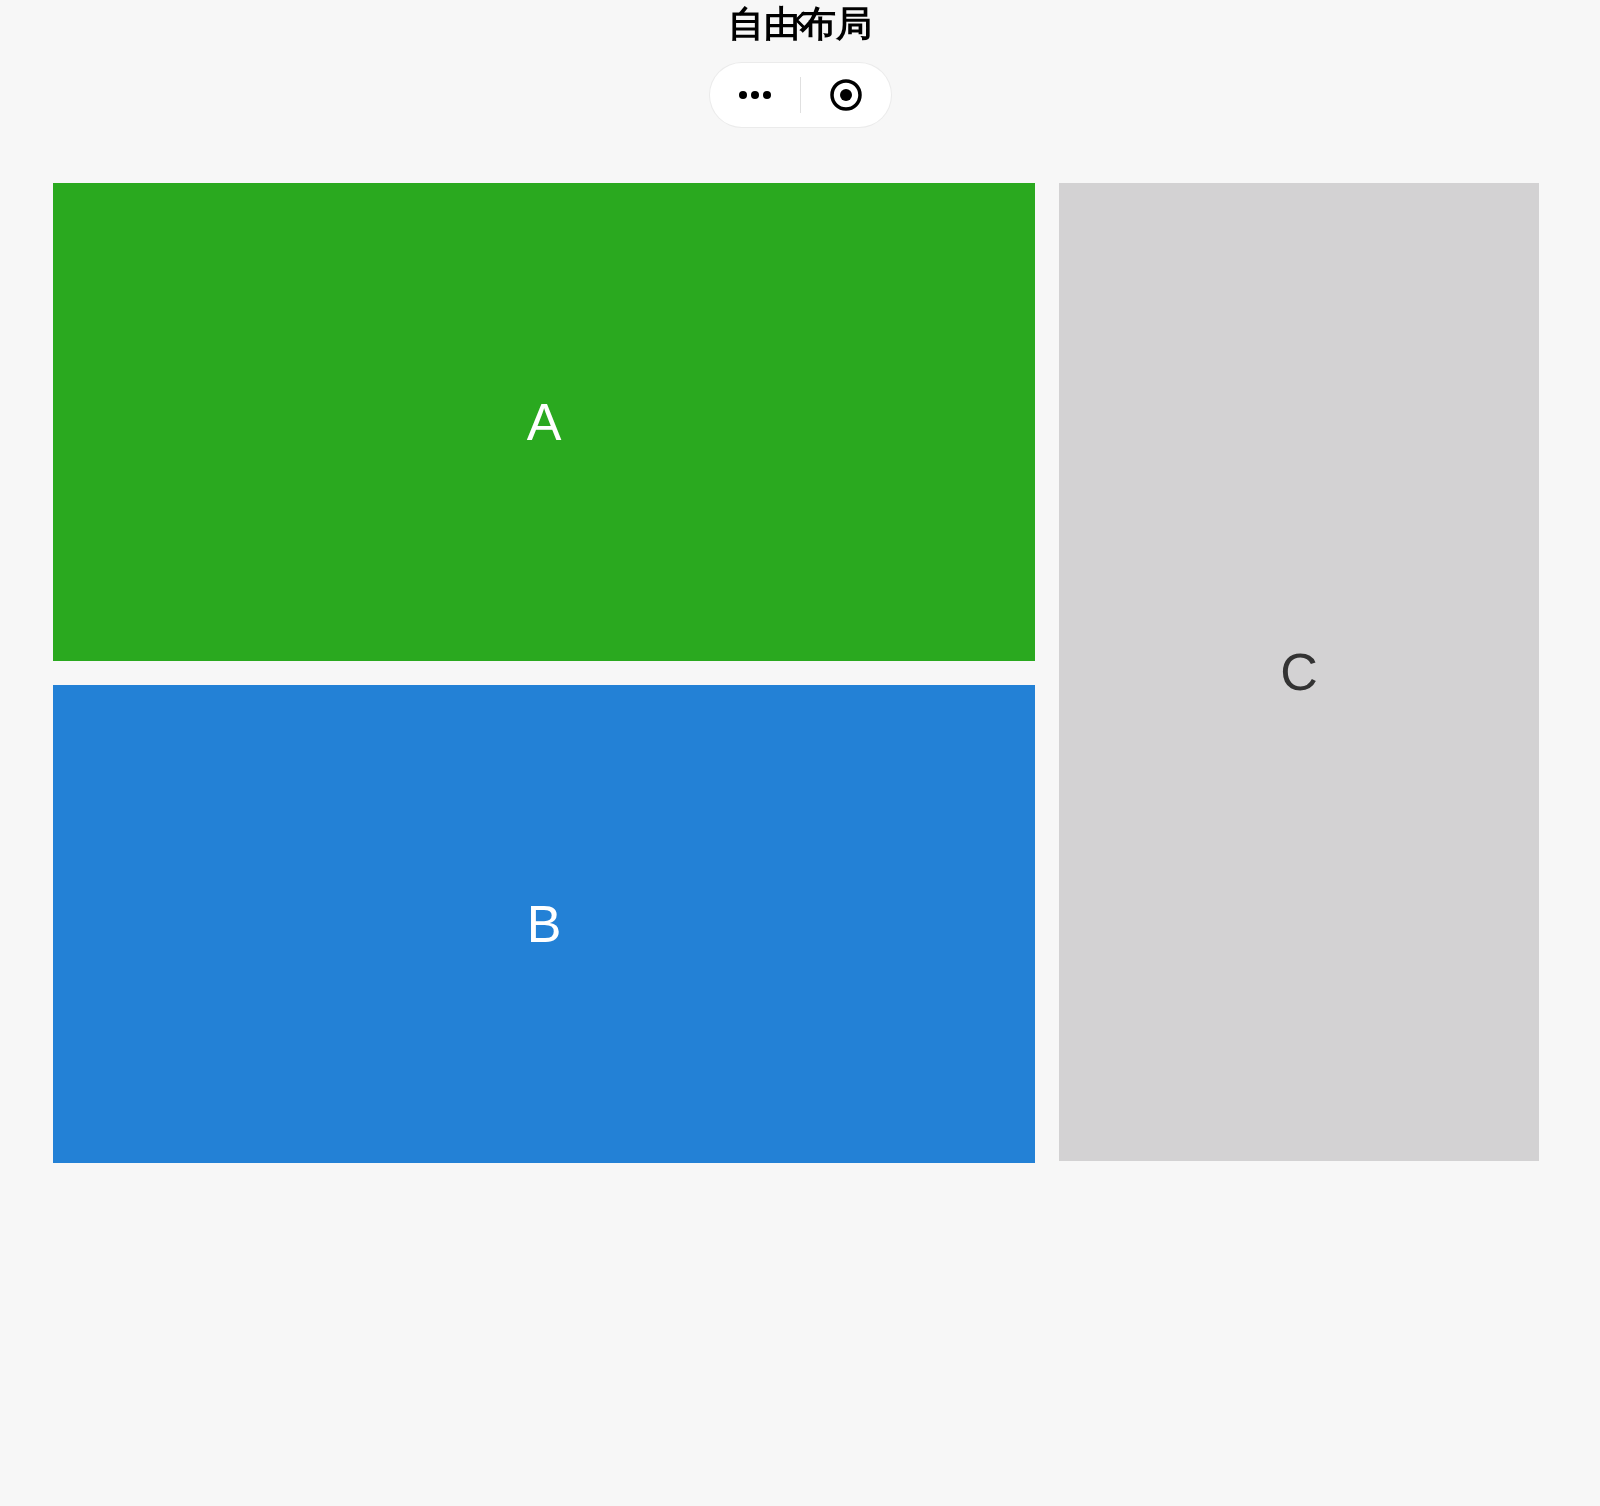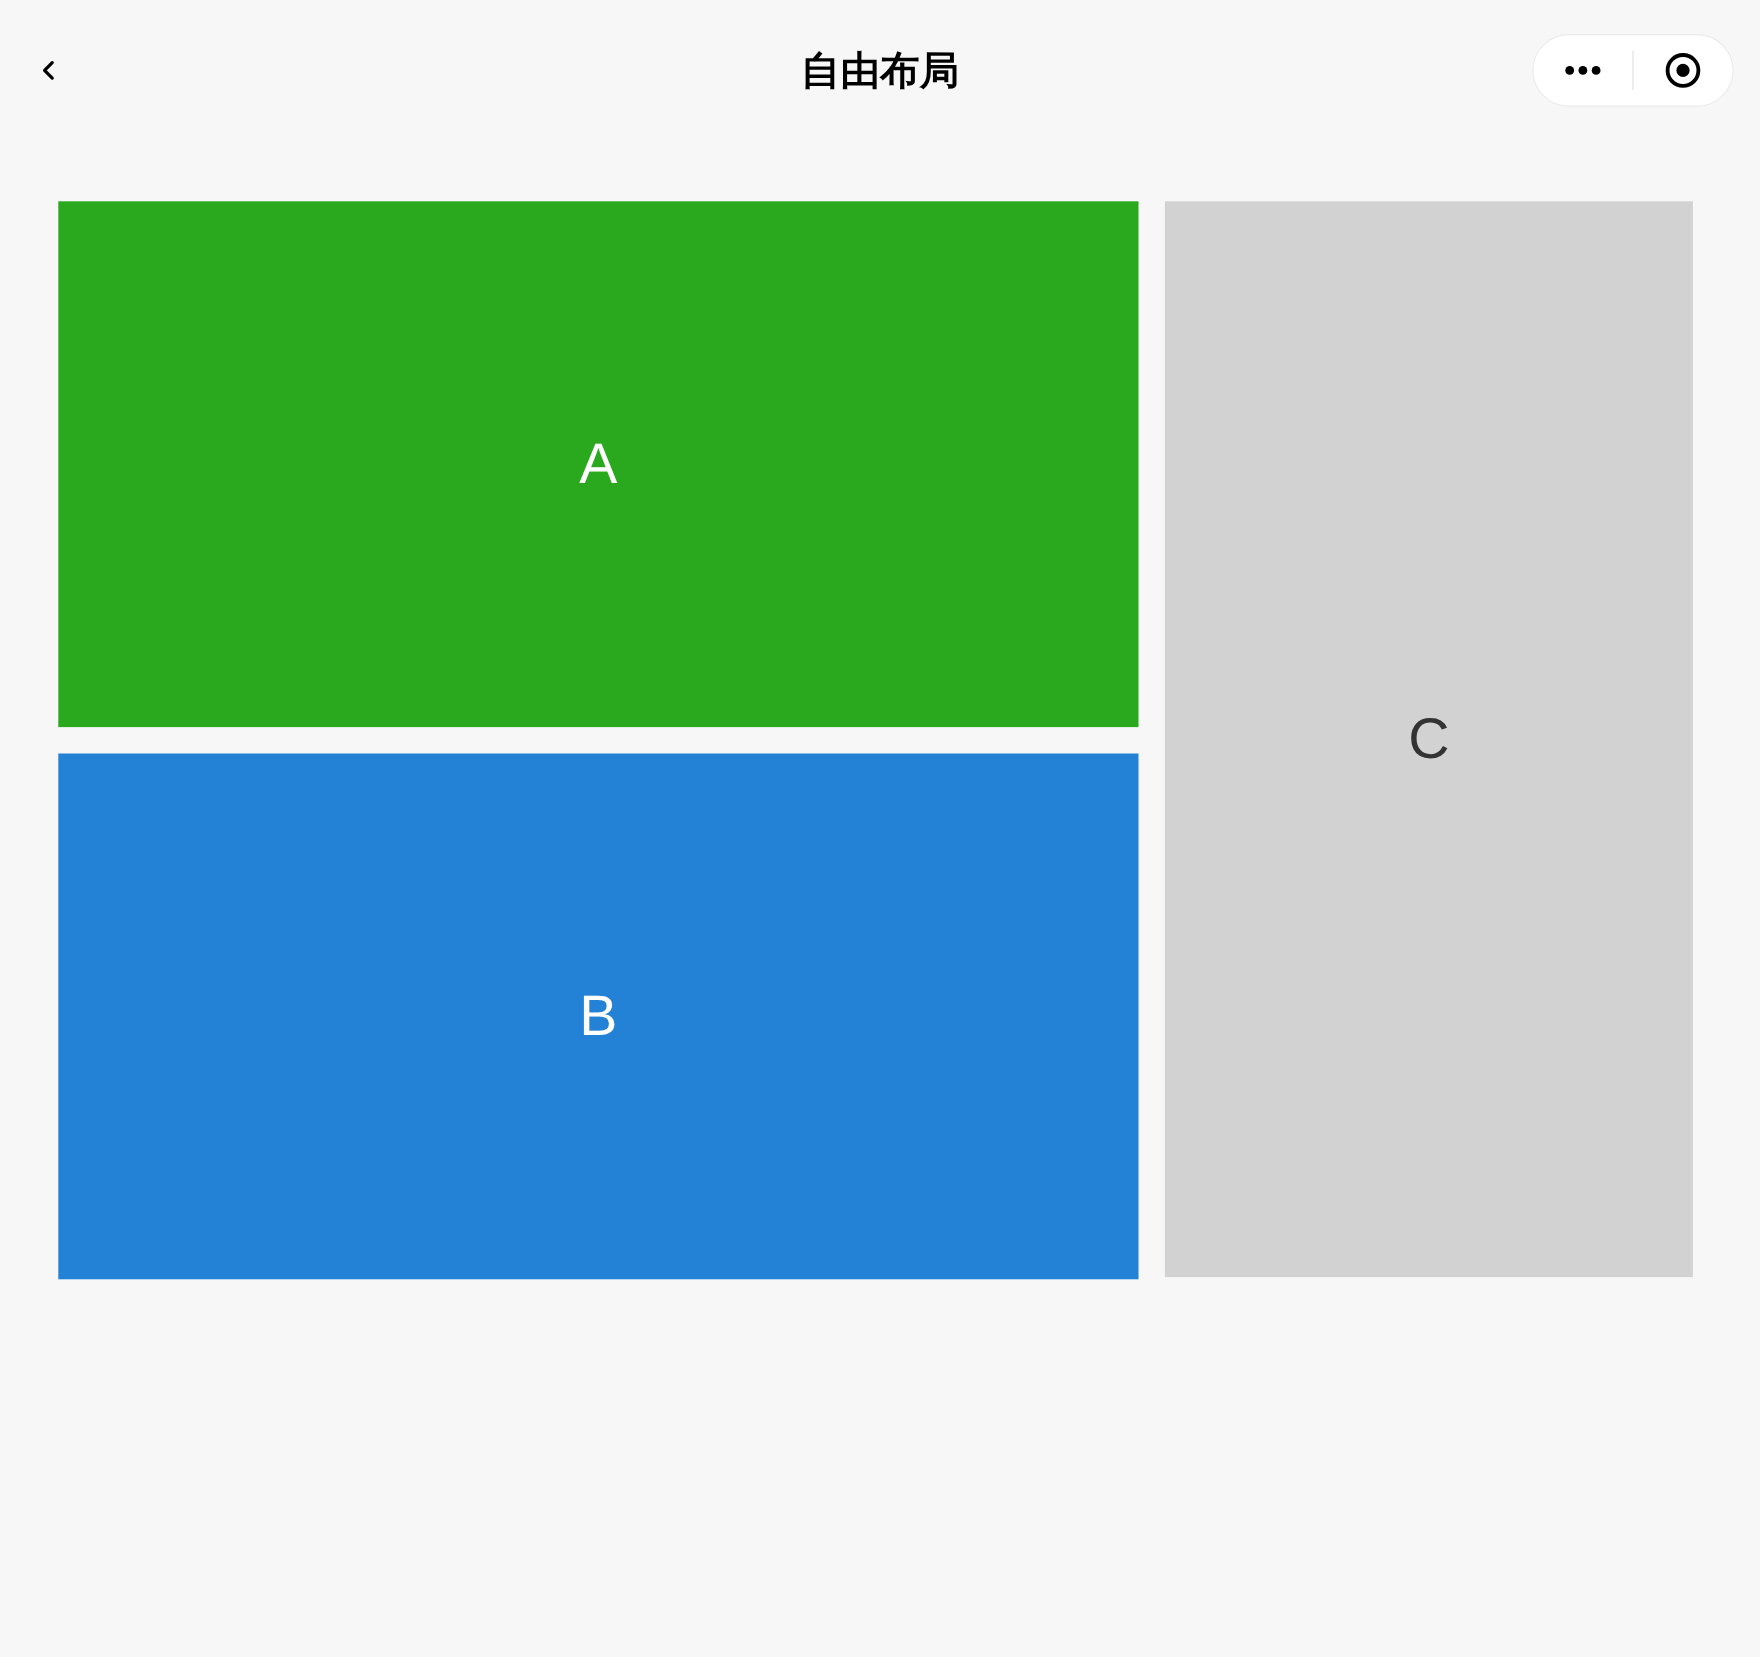--- a/index.html
+++ b/index.html
@@ -14,20 +14,21 @@
       font-family: -apple-system, BlinkMacSystemFont, "Segoe UI", "PingFang SC", "Microsoft YaHei", sans-serif;
       overflow: hidden;
     }
     .header {
       height: 128px;
       display: flex;
       align-items: center;
       justify-content: space-between;
       padding: 0 24px;
       position: relative;
+      flex-direction: column;
     }
     .back-button {
       width: 40px;
       height: 40px;
       display: flex;
       align-items: center;
       justify-content: center;
       cursor: pointer;
     }
     .back-button svg {

